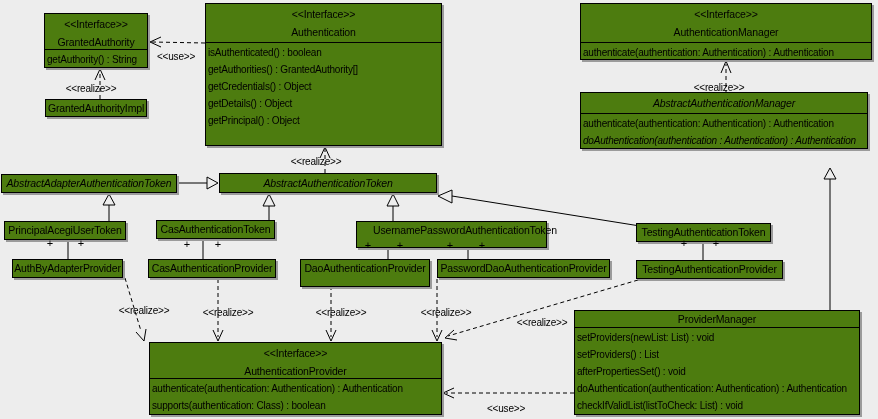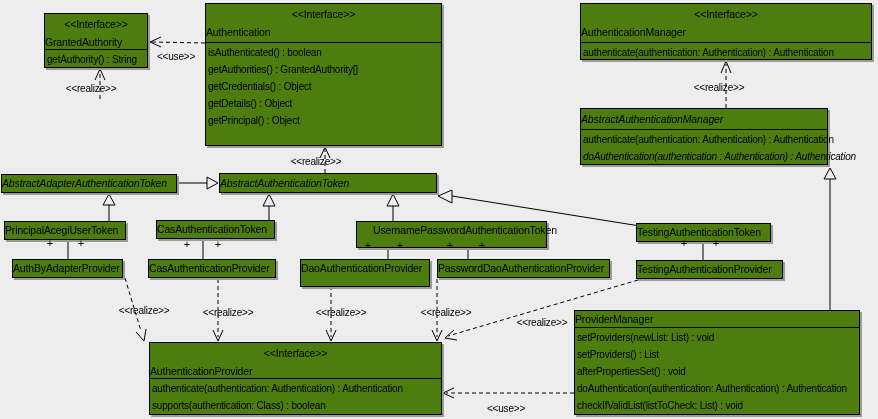--- a/index.html
+++ b/index.html
@@ -23,21 +23,21 @@
   .hdr{box-sizing:border-box;}
   .hdr.sep{border-bottom:1px solid #000;}
   .stereo{
     text-align:center;
     font-size:10.5px;
     letter-spacing:-0.15px;
     padding-top:4px;
     white-space:nowrap;
   }
   .cname{
-    text-align:left;
+    text-align:center;
     font-size:10.5px;
     letter-spacing:-0.15px;
     white-space:nowrap;
     overflow:visible;
   }
   .hdr2 .cname{padding-top:6px;}
   .one-line .cname{line-height:17px;}
   .abstract .cname{font-style:italic;}
   .methods{padding:1px 0 0 2px;}
   .methods .method{
@@ -122,20 +122,23 @@
   <div class="uml-box" style="left:44px;top:13px;width:104px;height:55px;">
     <div class="hdr hdr2 sep" style="height:36px;">
       <div class="stereo">&lt;&lt;Interface&gt;&gt;</div>
       <div class="cname">GrantedAuthority</div>
     </div>
     <div class="methods">
         <div class="method">getAuthority() : String</div>
       </div>
   </div>
 
+  <div class="uml-box one-line" style="left:45px;top:99px;width:102px;height:18px;">
+    <div class="cname">GrantedAuthorityImpl</div>
+  </div>
 
   <div class="uml-box" style="left:205px;top:3px;width:237px;height:143px;">
     <div class="hdr hdr2 sep" style="height:39px;">
       <div class="stereo">&lt;&lt;Interface&gt;&gt;</div>
       <div class="cname">Authentication</div>
     </div>
     <div class="methods">
         <div class="method">isAuthenticated() : boolean</div>
         <div class="method">getAuthorities() : GrantedAuthority[]</div>
         <div class="method">getCredentials() : Object</div>
@@ -147,21 +150,21 @@
   <div class="uml-box" style="left:580px;top:3px;width:292px;height:57px;">
     <div class="hdr hdr2 sep" style="height:39px;">
       <div class="stereo">&lt;&lt;Interface&gt;&gt;</div>
       <div class="cname">AuthenticationManager</div>
     </div>
     <div class="methods">
         <div class="method">authenticate(authentication: Authentication) : Authentication</div>
       </div>
   </div>
 
-  <div class="uml-box abstract" style="left:580px;top:108px;width:248px;height:57px;">
+  <div class="uml-box abstract" style="left:580px;top:92px;width:288px;height:57px;">
     <div class="hdr sep" style="height:21px;">
       <div class="cname" style="line-height:21px;">AbstractAuthenticationManager</div>
     </div>
     <div class="methods">
         <div class="method">authenticate(authentication: Authentication) : Authentication</div>
         <div class="method" style="font-style: italic;">doAuthentication(authentication : Authentication) : Authentication</div>
       </div>
   </div>
 
   <div class="uml-box one-line abstract" style="left:1px;top:174px;width:176px;height:19px;">

